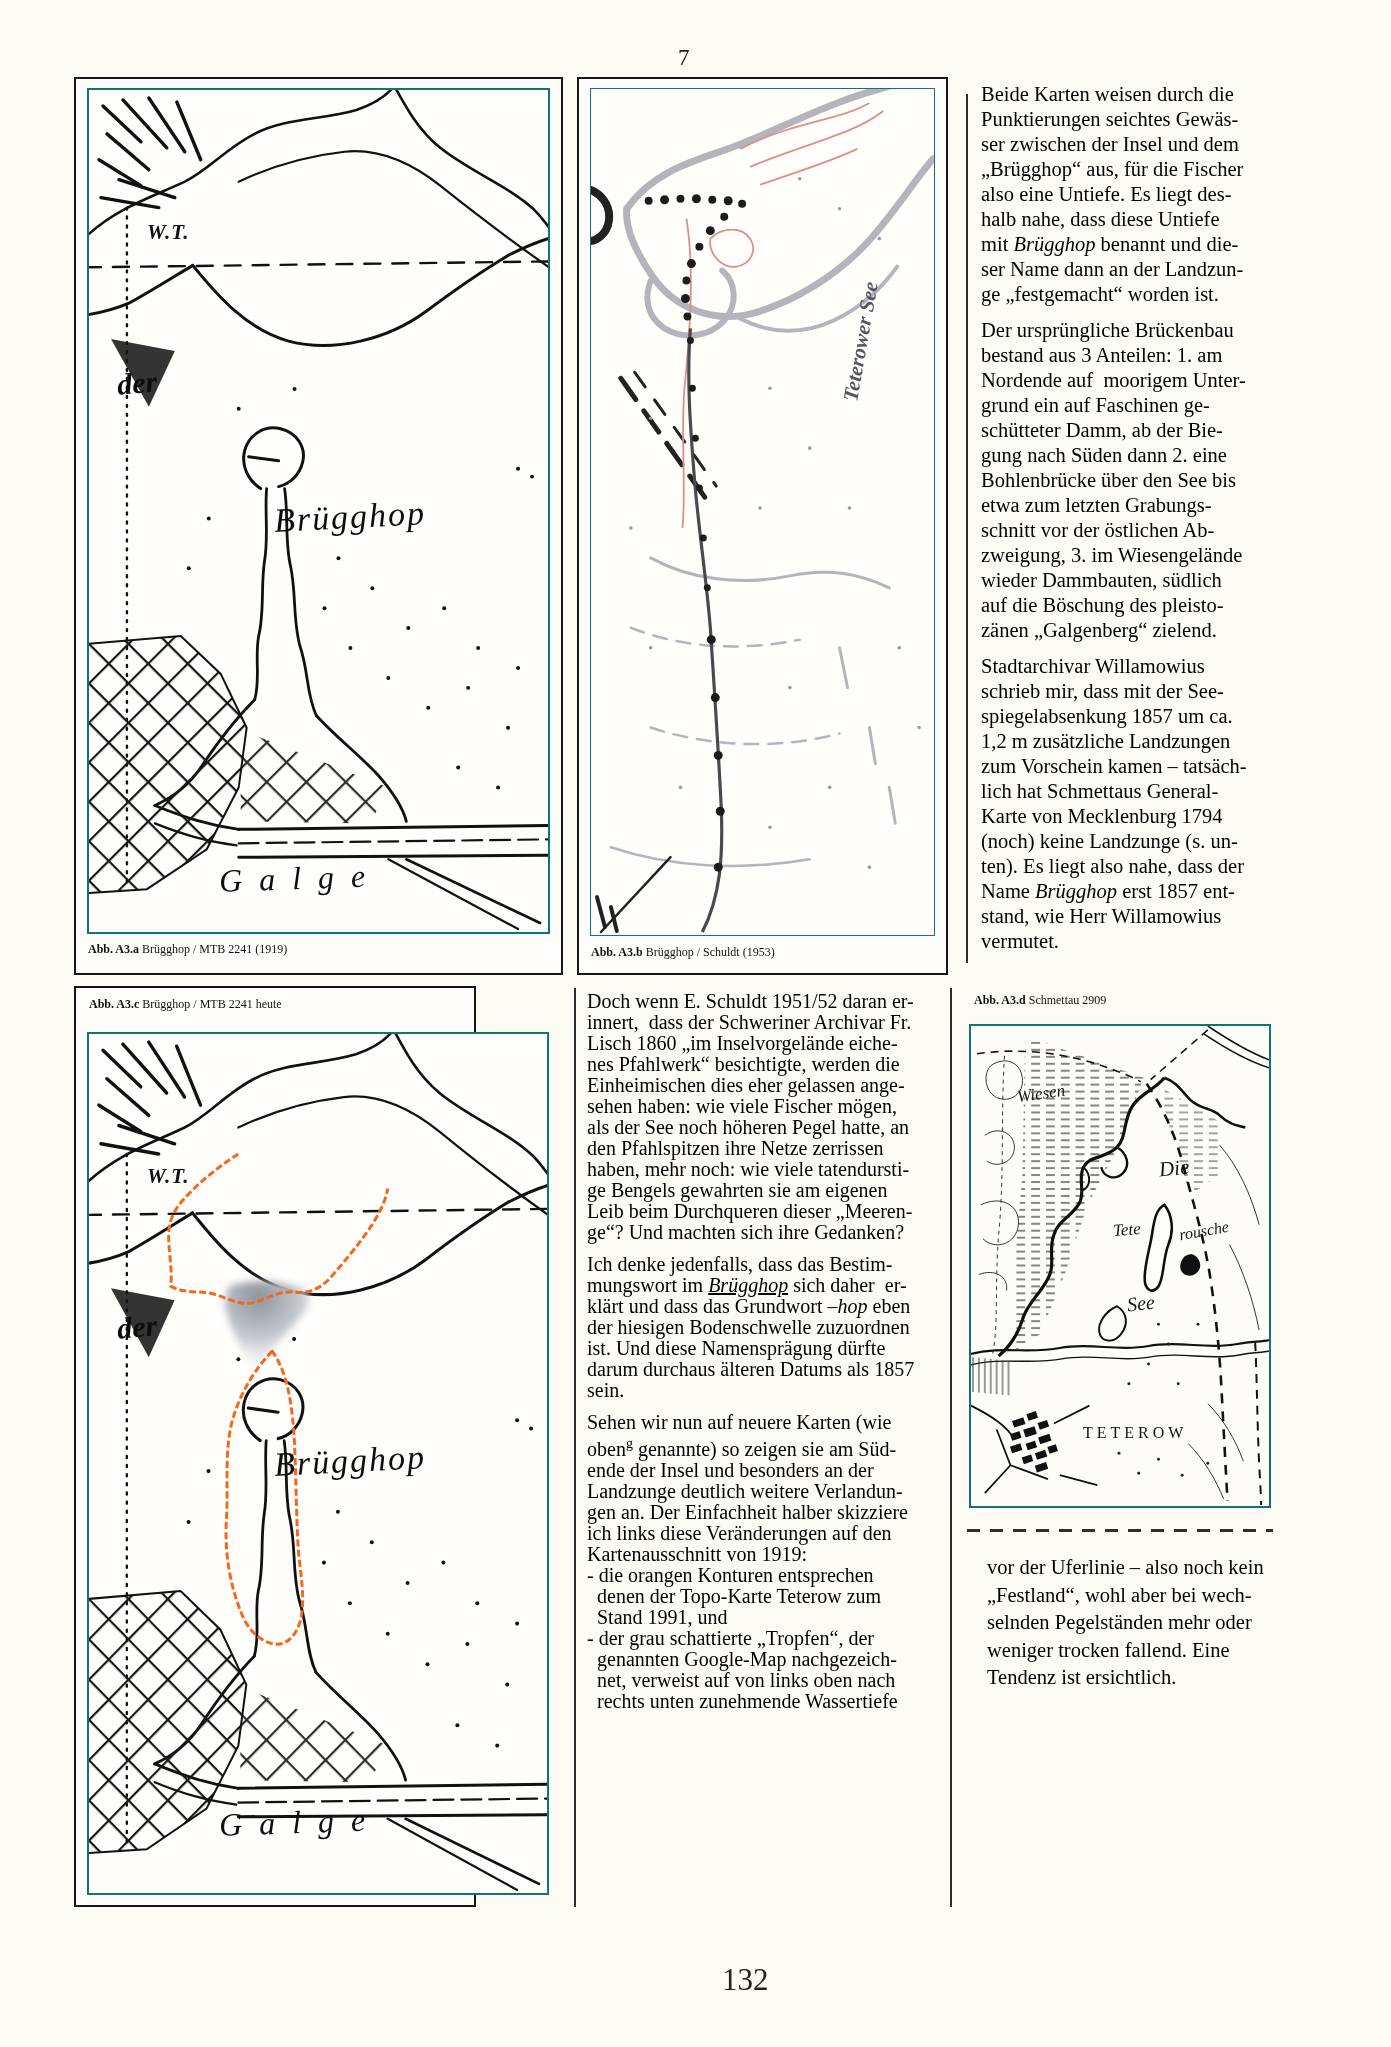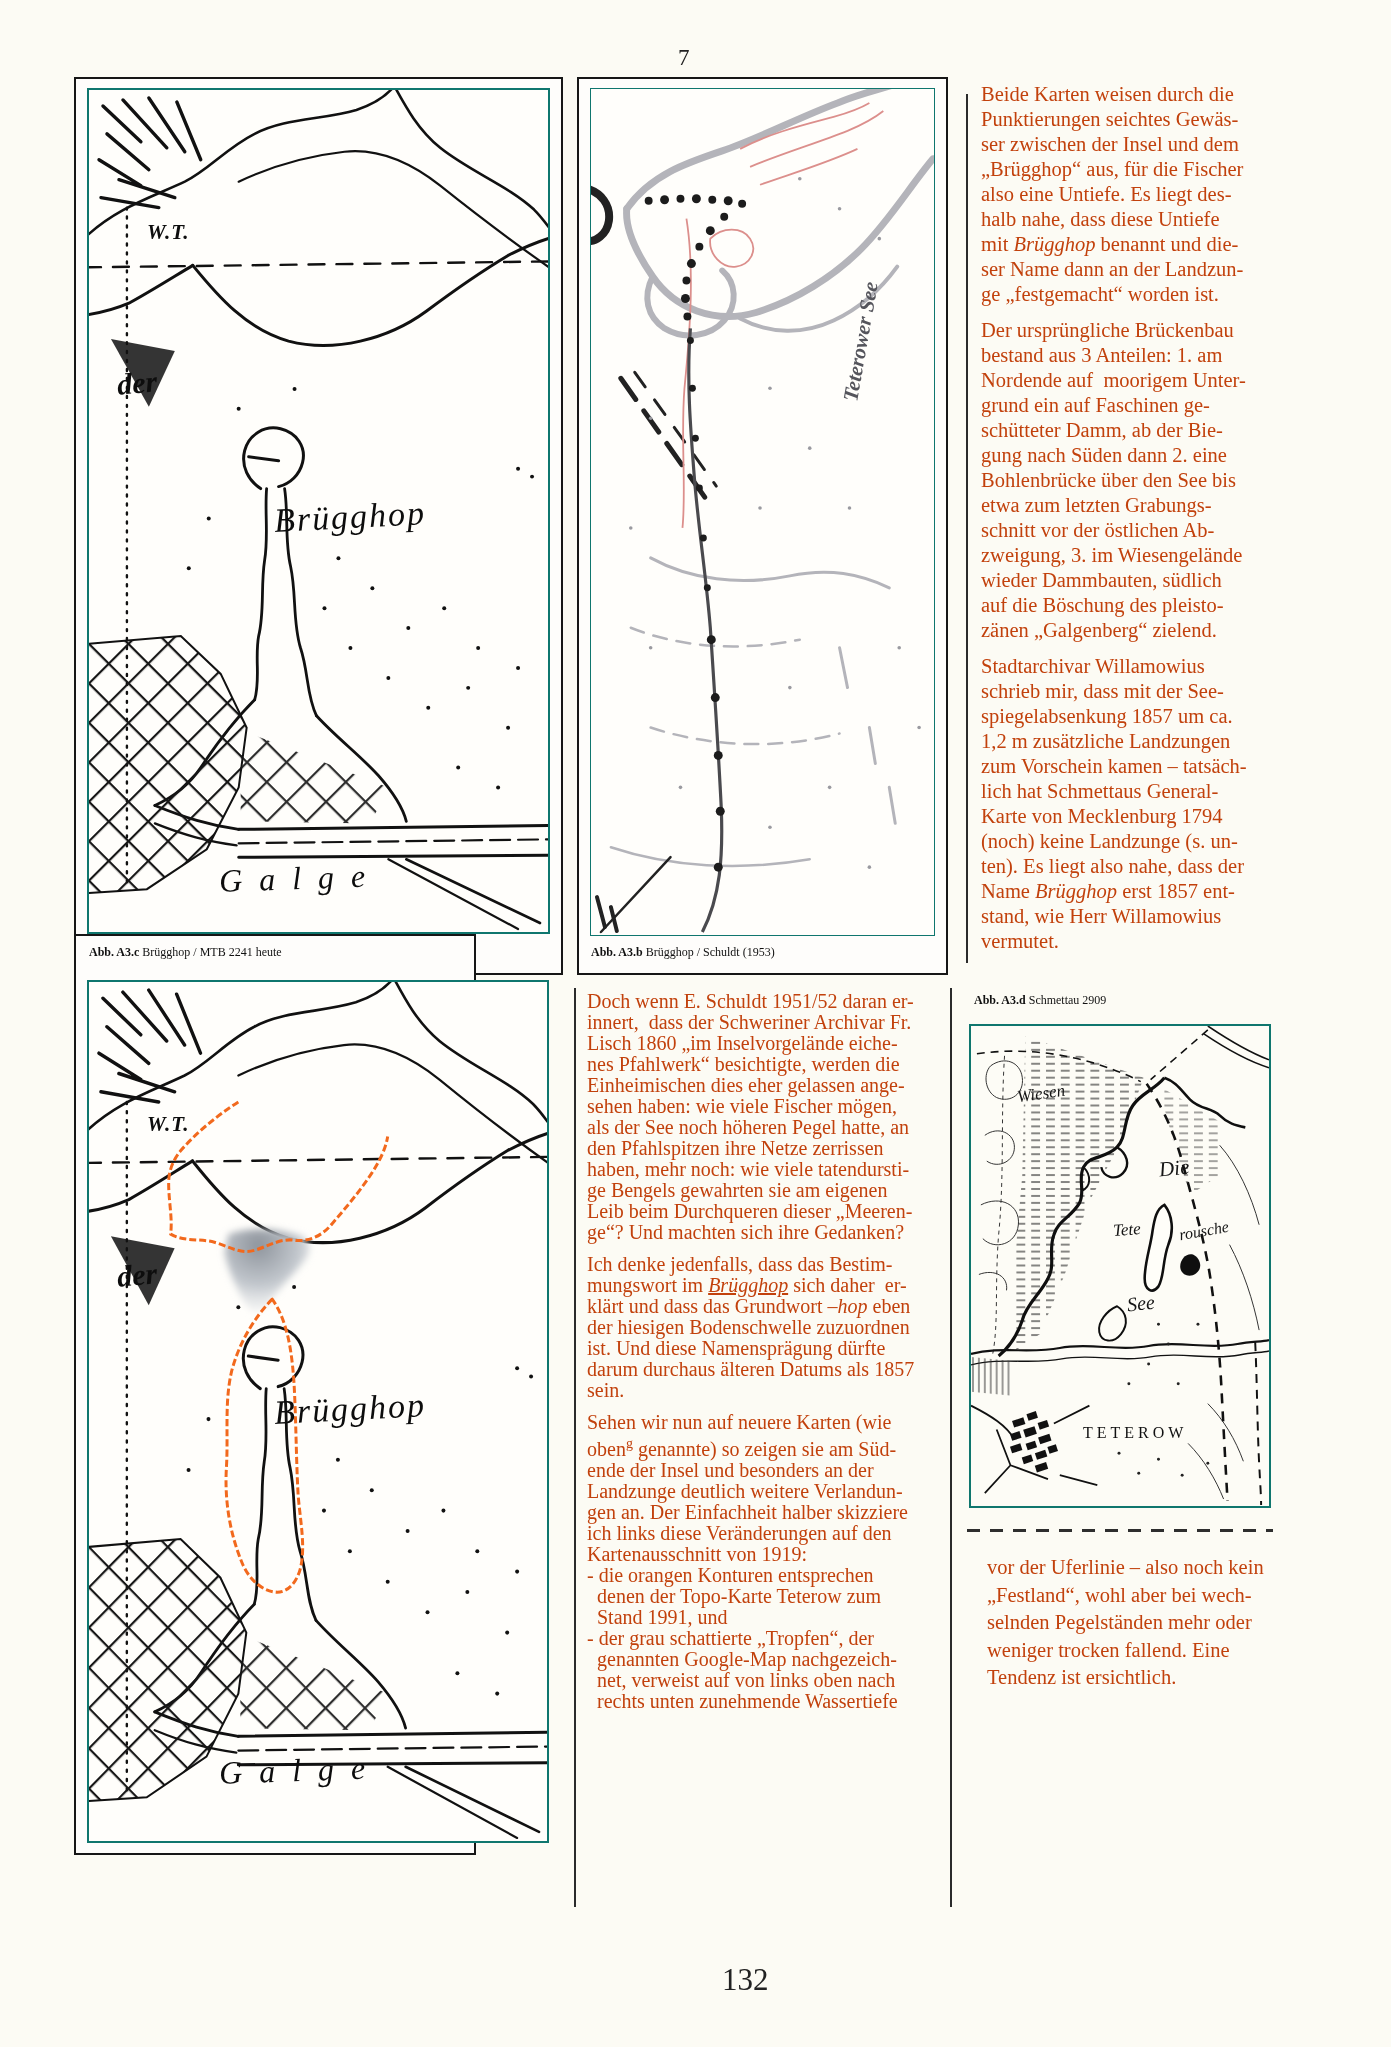--- a/index.html
+++ b/index.html
@@ -4,21 +4,21 @@
 <style>
   html,body{margin:0;padding:0;background:#e8e6de;}
   #page{position:relative;width:1391px;height:2047px;background:#fcfbf4;color:#1a1a1a;
         font-family:"Liberation Serif",serif;overflow:hidden;}
   .panel{position:absolute;border:2px solid #161616;background:#fefdfb;box-sizing:border-box;}
   .mapbox{position:absolute;border:2px solid #0f766e;background:#fffefb;box-sizing:border-box;overflow:hidden;}
   .mapbox svg{position:absolute;left:0;top:0;width:100%;height:100%;}
   .caption{position:absolute;font-size:12px;white-space:nowrap;color:#111;text-align:center;}
   .caption b{font-weight:bold;}
   .vrule{position:absolute;background:#2b2b2b;width:2px;}
-  .col{position:absolute;color:#c2410c;}
+  .col{position:absolute;color:#000000;}
   .par{white-space:pre-wrap;margin:0 0 11px 0;}
   .col-rt{font-size:20.5px;line-height:25px;width:308px;}
   .col-mid{font-size:20px;line-height:21px;width:356px;}
   .col-rb{font-size:20.5px;line-height:27.5px;width:322px;}
   .ital{font-style:italic;}
   .ital-u{font-style:italic;text-decoration:underline;}
   sup{font-size:0.7em;}
   .pagenum{position:absolute;color:#222;}
   .maplabel{position:absolute;white-space:nowrap;pointer-events:none;}
   .lbl-wt{font-style:italic;font-weight:bold;font-size:21px;letter-spacing:1px;color:#0d0d0d;}
@@ -237,21 +237,21 @@
 zum Vorschein kamen – tatsäch-
 lich hat Schmettaus General-
 Karte von Mecklenburg 1794
 (noch) keine Landzunge (s. un-
 ten). Es liegt also nahe, dass der
 Name </span><span class="ital">Brügghop</span><span> erst 1857 ent-
 stand, wie Herr Willamowius
 vermutet.</span></p>
   </div>
 
-  <div class="panel" style="left:74px;top:934px;width:402px;height:921px;">
+  <div class="panel" style="left:74px;top:986px;width:402px;height:921px;">
     <div class="caption" style="left:13px;top:9px;"><b>Abb. A3.c</b><span> Brügghop / MTB 2241 heute</span></div>
     <div class="mapbox" style="left:11px;top:44px;width:462px;height:863px;">
       <svg viewBox="0 0 460 845" preserveAspectRatio="none">
         <use href="#base1919"></use>
         <path d="M140,248 C162,240 192,242 214,250 C222,254 224,264 218,272 C206,288 192,300 180,316 C173,326 164,328 158,318 C148,302 140,284 136,266 Z" fill="url(#dropgrad)" filter="url(#softblur)"></path>
         <g stroke="#f2691d" stroke-width="3" fill="none" stroke-linejoin="round" stroke-dasharray="7 3">
           <path d="M150,118 C128,132 108,148 92,166 C84,176 80,186 80,198 C80,216 84,232 82,248 C96,256 112,252 126,256 C140,260 152,268 166,264 C180,260 192,252 206,254 C220,256 234,250 244,238 C258,222 272,206 284,188 C292,176 298,164 300,152"></path>
           <path d="M184,312 C166,330 150,356 143,384 C136,414 140,446 138,478 C136,512 142,544 154,572 C160,586 172,598 186,600 C198,602 208,592 212,578 C218,556 212,530 210,504 C208,468 208,432 206,396 C204,366 200,334 184,312 Z"></path>
         </g>
       </svg>

